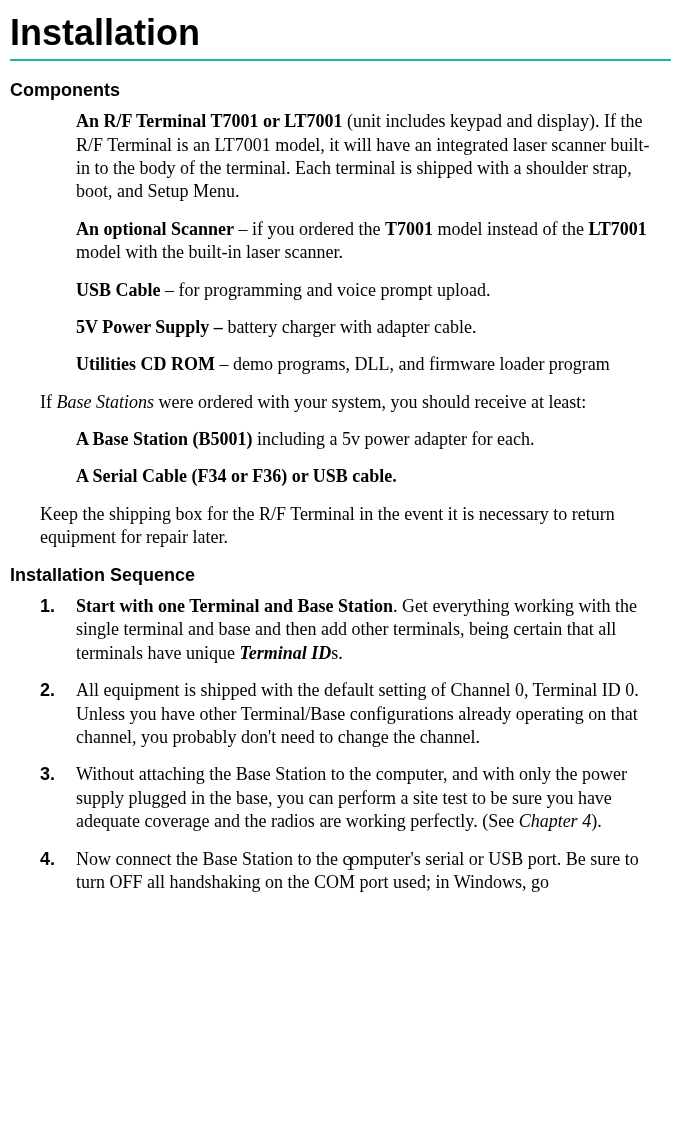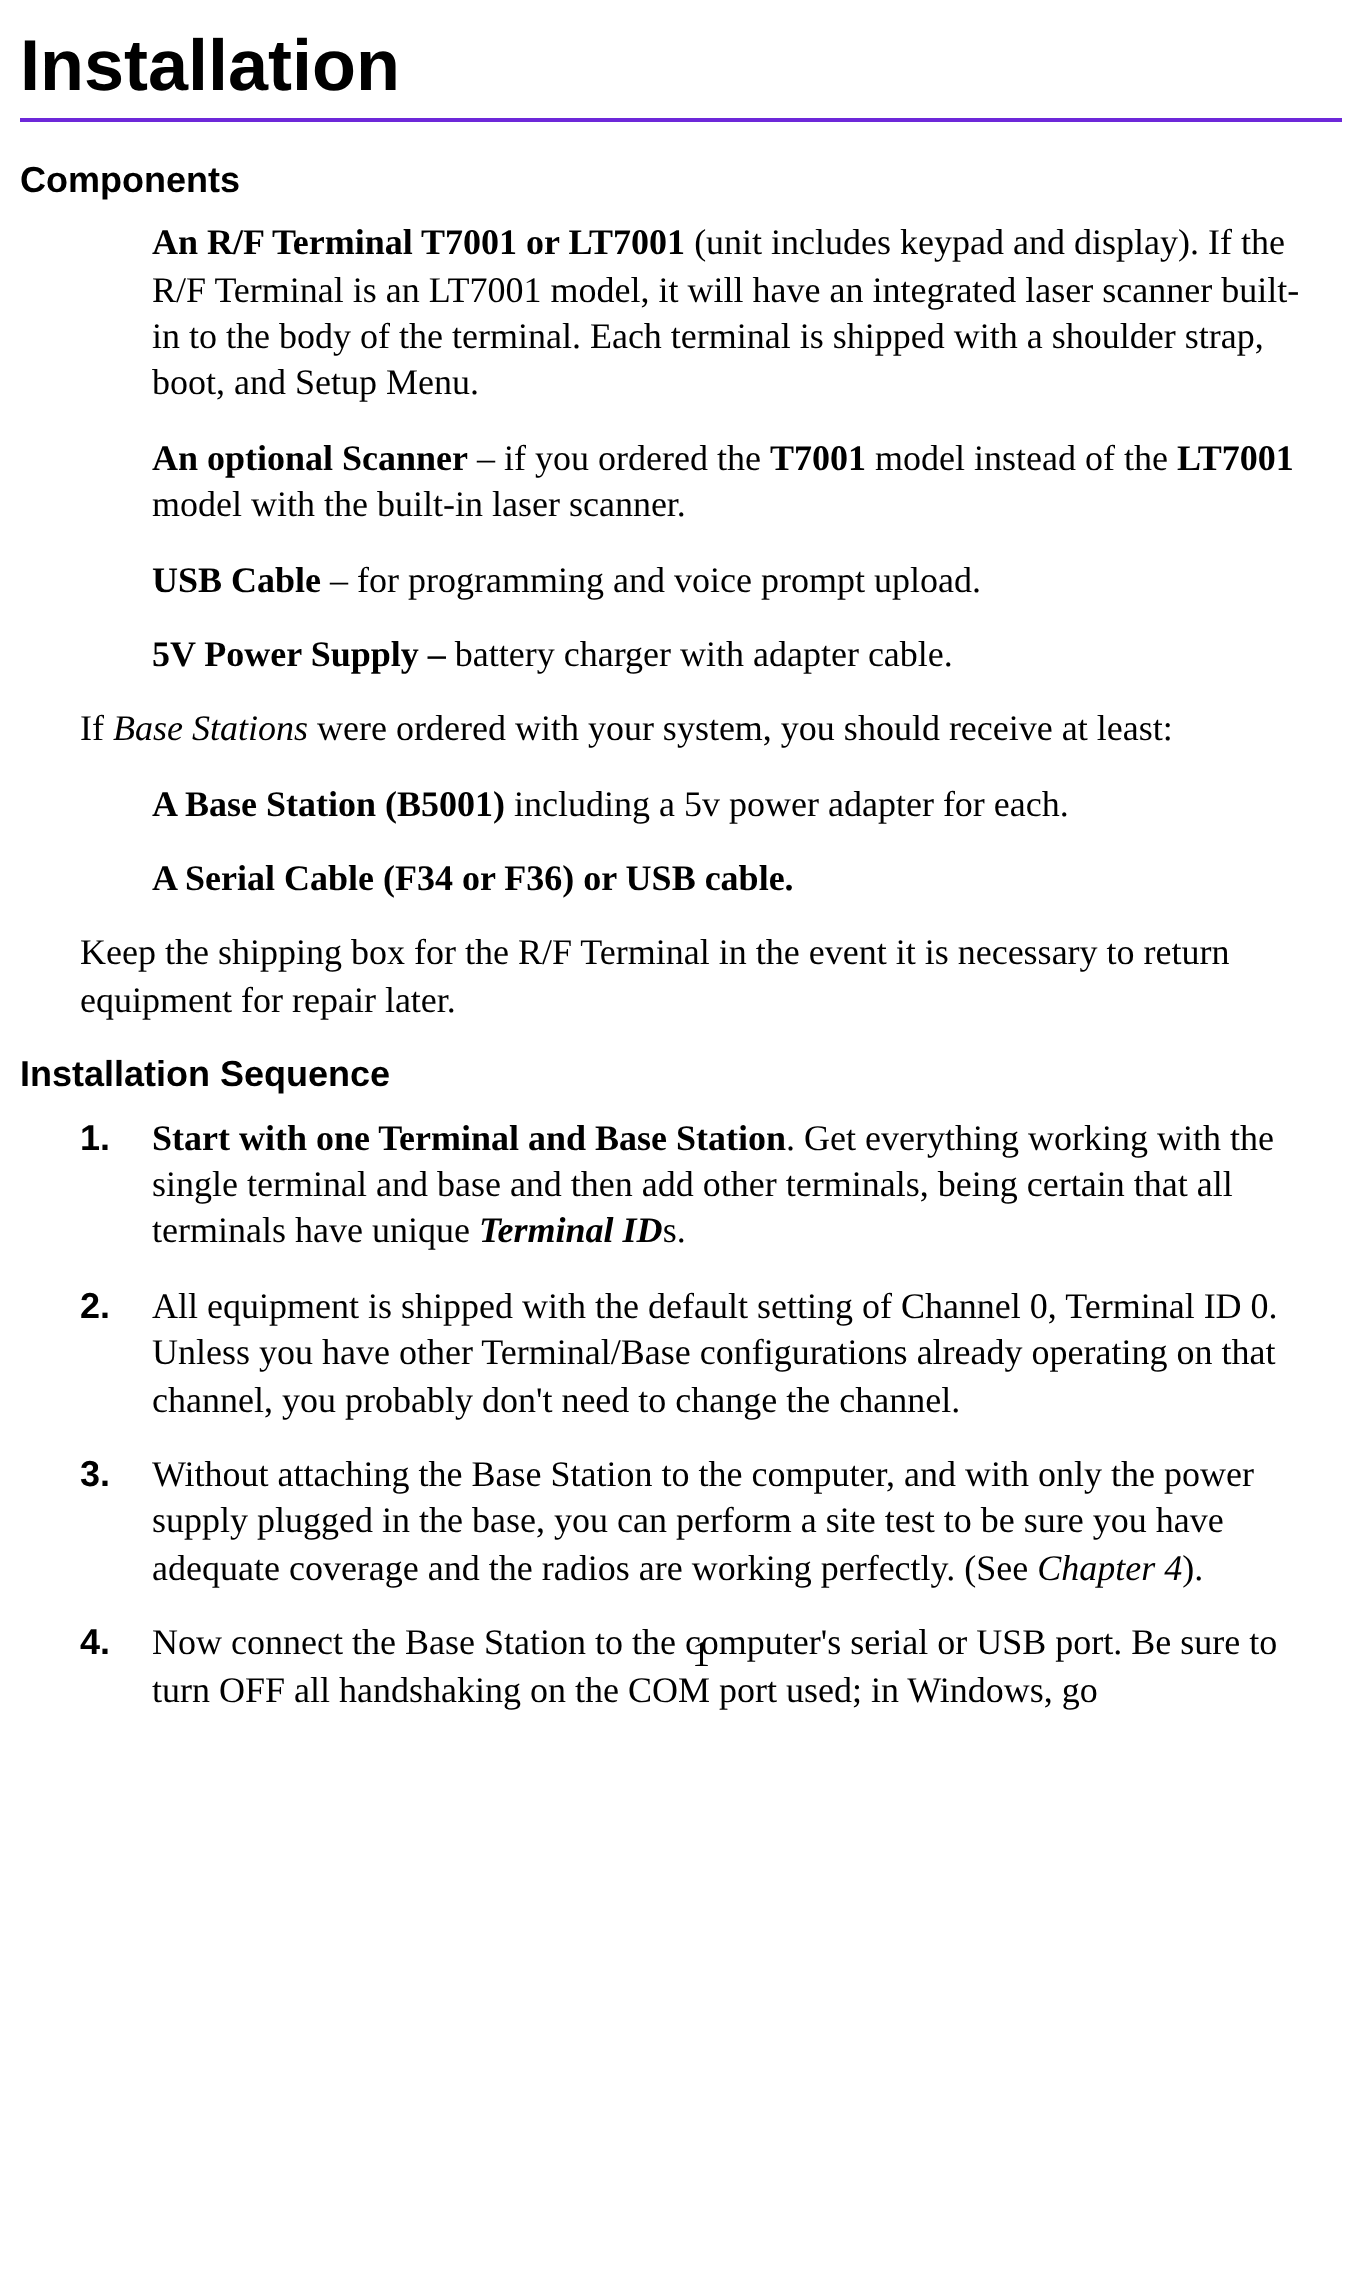--- a/index.html
+++ b/index.html
@@ -16,21 +16,21 @@
     .chapter-label {
       font-style: italic;
       font-weight: bold;
       font-size: 20px;
       margin-bottom: 4px;
     }
     .chapter-title {
       font-family: Arial, Helvetica, sans-serif;
       font-weight: bold;
       font-size: 36px;
-      border-bottom: 2px solid #6d28d9;
+      border-bottom: 2px solid #14b8a6;
       padding-bottom: 2px;
       margin-bottom: 18px;
     }
     .section-heading {
       font-family: Arial, Helvetica, sans-serif;
       font-weight: bold;
       font-size: 18px;
       margin-bottom: 8px;
     }
     .intro-para {
@@ -95,20 +95,23 @@
 </div>
 
 <div class="item-block">
   <span class="bold">USB Cable</span><span> – for programming and voice prompt upload.</span>
 </div>
 
 <div class="item-block">
   <span class="bold">5V Power Supply – </span><span>battery charger with adapter cable.</span>
 </div>
 
+<div class="item-block">
+  <span class="bold">Utilities CD ROM</span><span> – demo programs, DLL, and firmware loader program</span>
+</div>
 
 <div class="sub-para">
   <span>If </span><span class="italic">Base Stations</span><span> were ordered with your system, you should receive at least:</span>
 </div>
 
 <div class="item-block">
   <span class="bold">A Base Station (B5001)</span><span> including a 5v power adapter for each.</span>
 </div>
 
 <div class="item-block">

